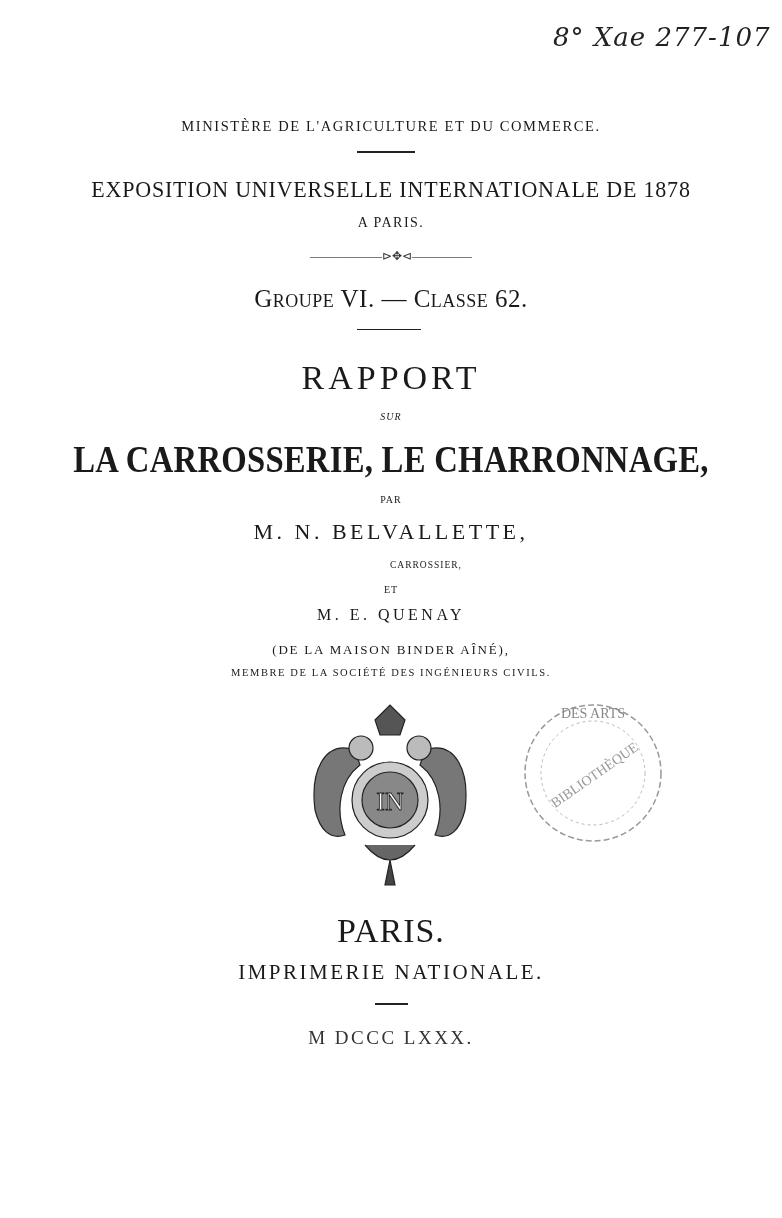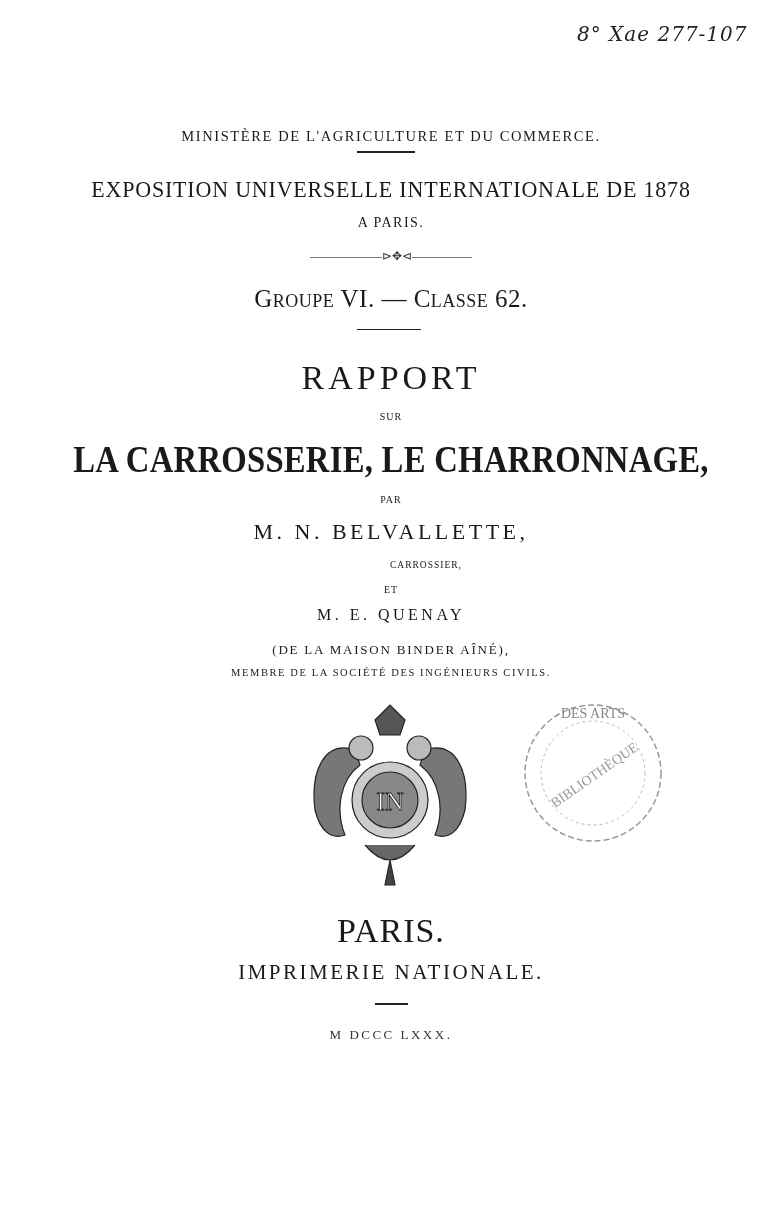--- a/index.html
+++ b/index.html
@@ -1,42 +1,42 @@
 <!DOCTYPE html>
 <html><head>
 <meta charset="utf-8">
 <style>
   html, body { margin:0; padding:0; background:#ffffff; }
   body { width:782px; height:1218px; position:relative; overflow:hidden;
          font-family:"Liberation Serif","DejaVu Serif",serif; color:#1a1a1a; }
   .abs { position:absolute; left:0; width:782px; text-align:center; white-space:nowrap; }
-  .shelfmark { position:absolute; left:577px; top:22px; font-family:"DejaVu Serif",serif;
-               font-style:italic; font-size:20px; color:#222; letter-spacing:1px; }
-  .ministry { top:128px; font-size:14.5px; letter-spacing:1.6px; }
+  .shelfmark { position:absolute; left:553px; top:22px; font-family:"DejaVu Serif",serif;
+               font-style:italic; font-size:26px; color:#222; letter-spacing:1px; }
+  .ministry { top:118px; font-size:14.5px; letter-spacing:1.6px; }
   .rule { position:absolute; height:1.5px; background:#222; }
   .expo { top:177px; font-size:22px; letter-spacing:0.8px; transform:scaleY(1.05); }
   .aparis { top:215px; font-size:14px; letter-spacing:1.5px; }
   .orn { top:249px; font-size:12px; color:#333; }
   .groupe { top:285px; font-size:25px; letter-spacing:0.5px; }
   .groupe .sc { font-variant:small-caps; }
   .rapport { top:359px; font-size:34px; letter-spacing:4px; font-weight:normal; }
-  .sur { top:411px; font-size:10px; letter-spacing:1px; }
+  .sur { top:411px; font-size:10px; letter-spacing:1px;font-style:italic; }
   .title { top:437px; font-size:38px; letter-spacing:0.3px; font-weight:bold; transform:scaleX(0.86); }
   .par { top:494px; font-size:10px; letter-spacing:1px; }
   .author1 { top:519px; font-size:22px; letter-spacing:3.5px; }
   .carrossier { top:560px; font-size:9.5px; letter-spacing:1px;padding-left:35px; }
   .et { top:584px; font-size:10px; letter-spacing:1px; }
   .author2 { top:606px; font-size:16px; letter-spacing:3.5px; }
   .maison { top:642px; font-size:13px; letter-spacing:1.8px; }
   .membre { top:667px; font-size:10.5px; letter-spacing:1.6px; }
   .emblem { position:absolute; left:305px; top:700px; width:170px; height:190px; }
   .stamp { position:absolute; left:508px; top:688px; width:170px; height:170px; }
   .paris { top:912px; font-size:34px; letter-spacing:1px; }
   .imprimerie { top:960px; font-size:21px; letter-spacing:2.5px; }
-  .date { top:1027px; font-size:13px; letter-spacing:2.5px; color:#333; }
+  .date { top:1027px; font-size:19px; letter-spacing:2.5px; color:#333; }
 </style>
 </head>
 <body>
 
 <div class="shelfmark">8° Xae 277-107</div>
 
 <div class="abs ministry">MINISTÈRE DE L'AGRICULTURE ET DU COMMERCE.</div>
 <div class="rule" style="left:357px;top:151px;width:58px;"></div>
 
 <div class="abs expo">EXPOSITION UNIVERSELLE INTERNATIONALE DE 1878</div>

